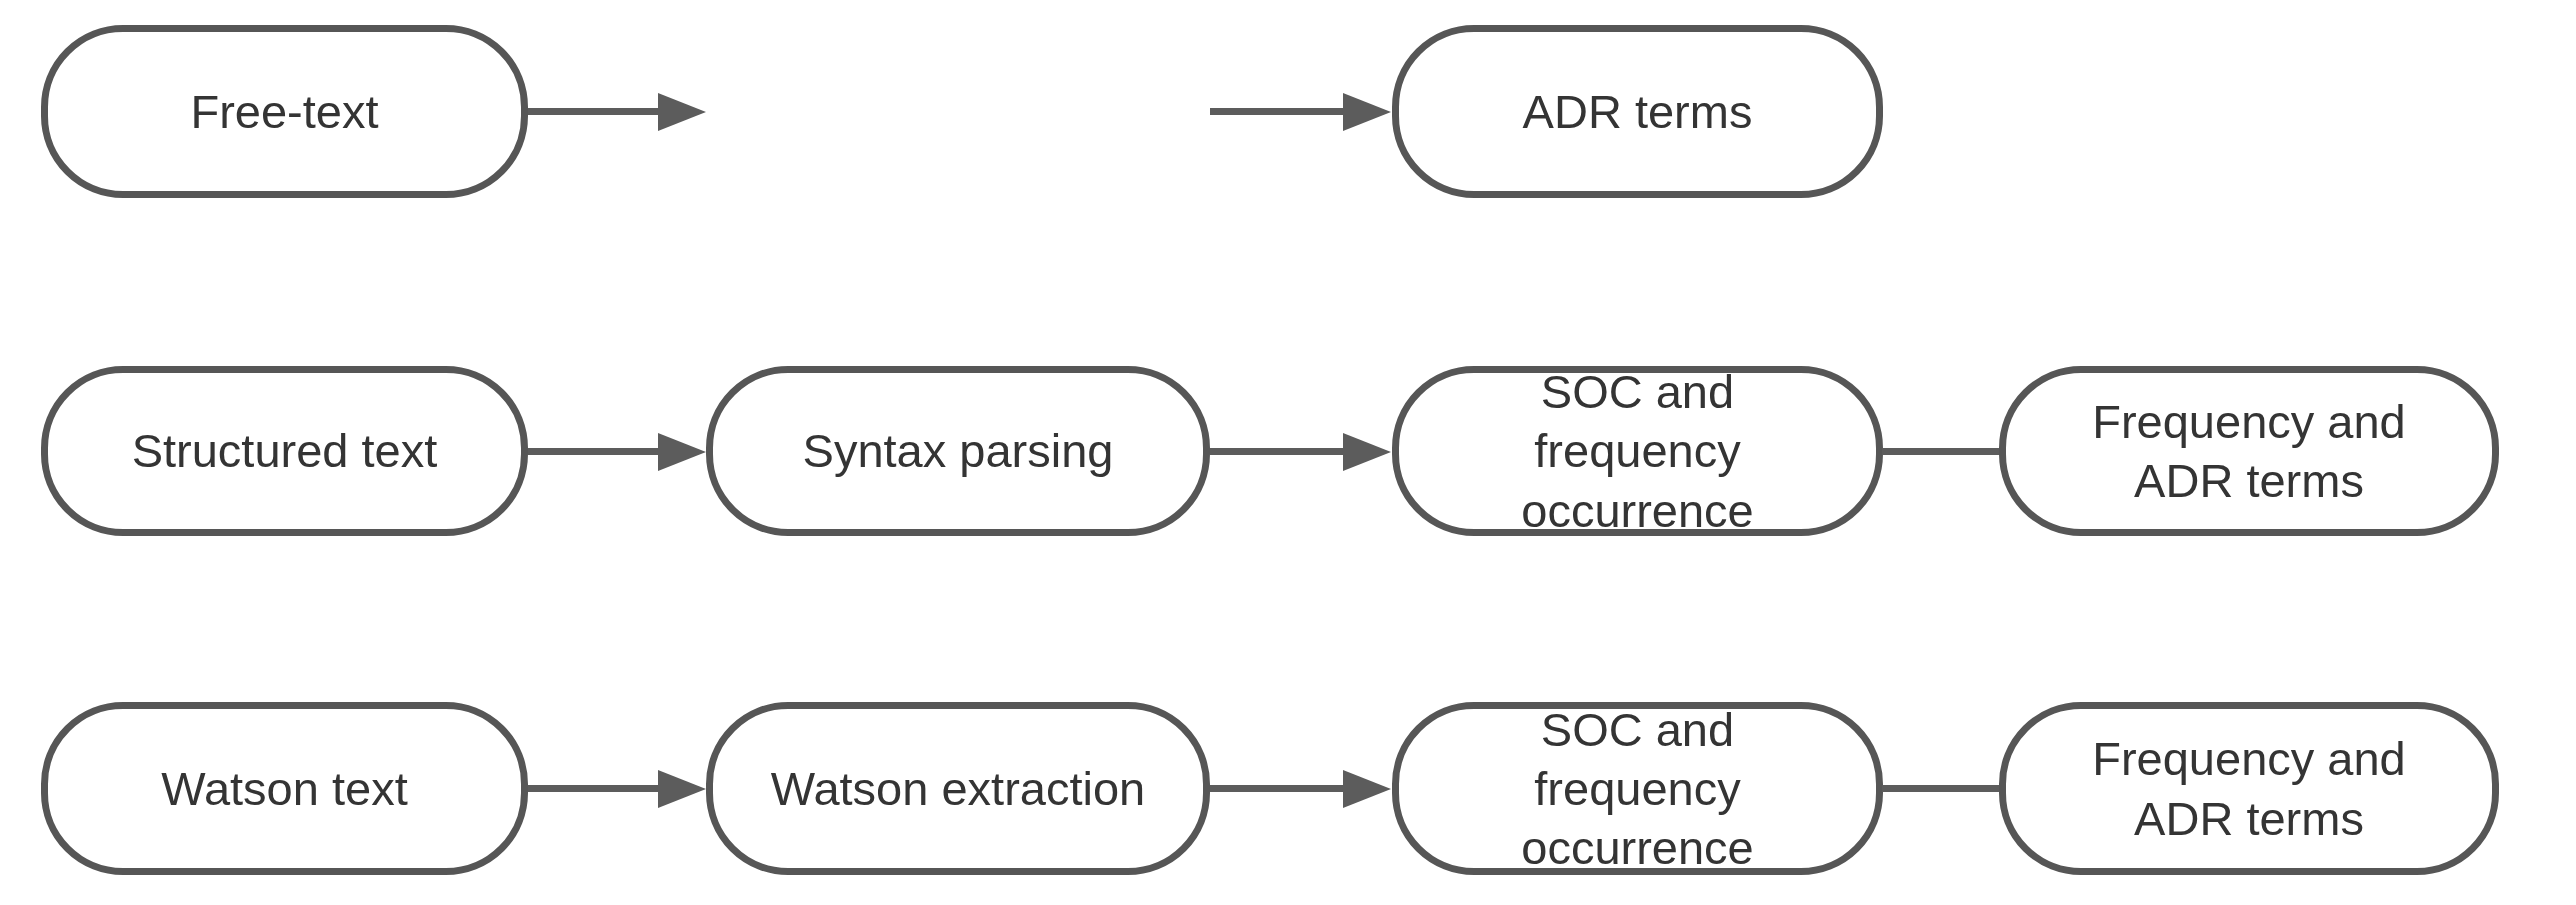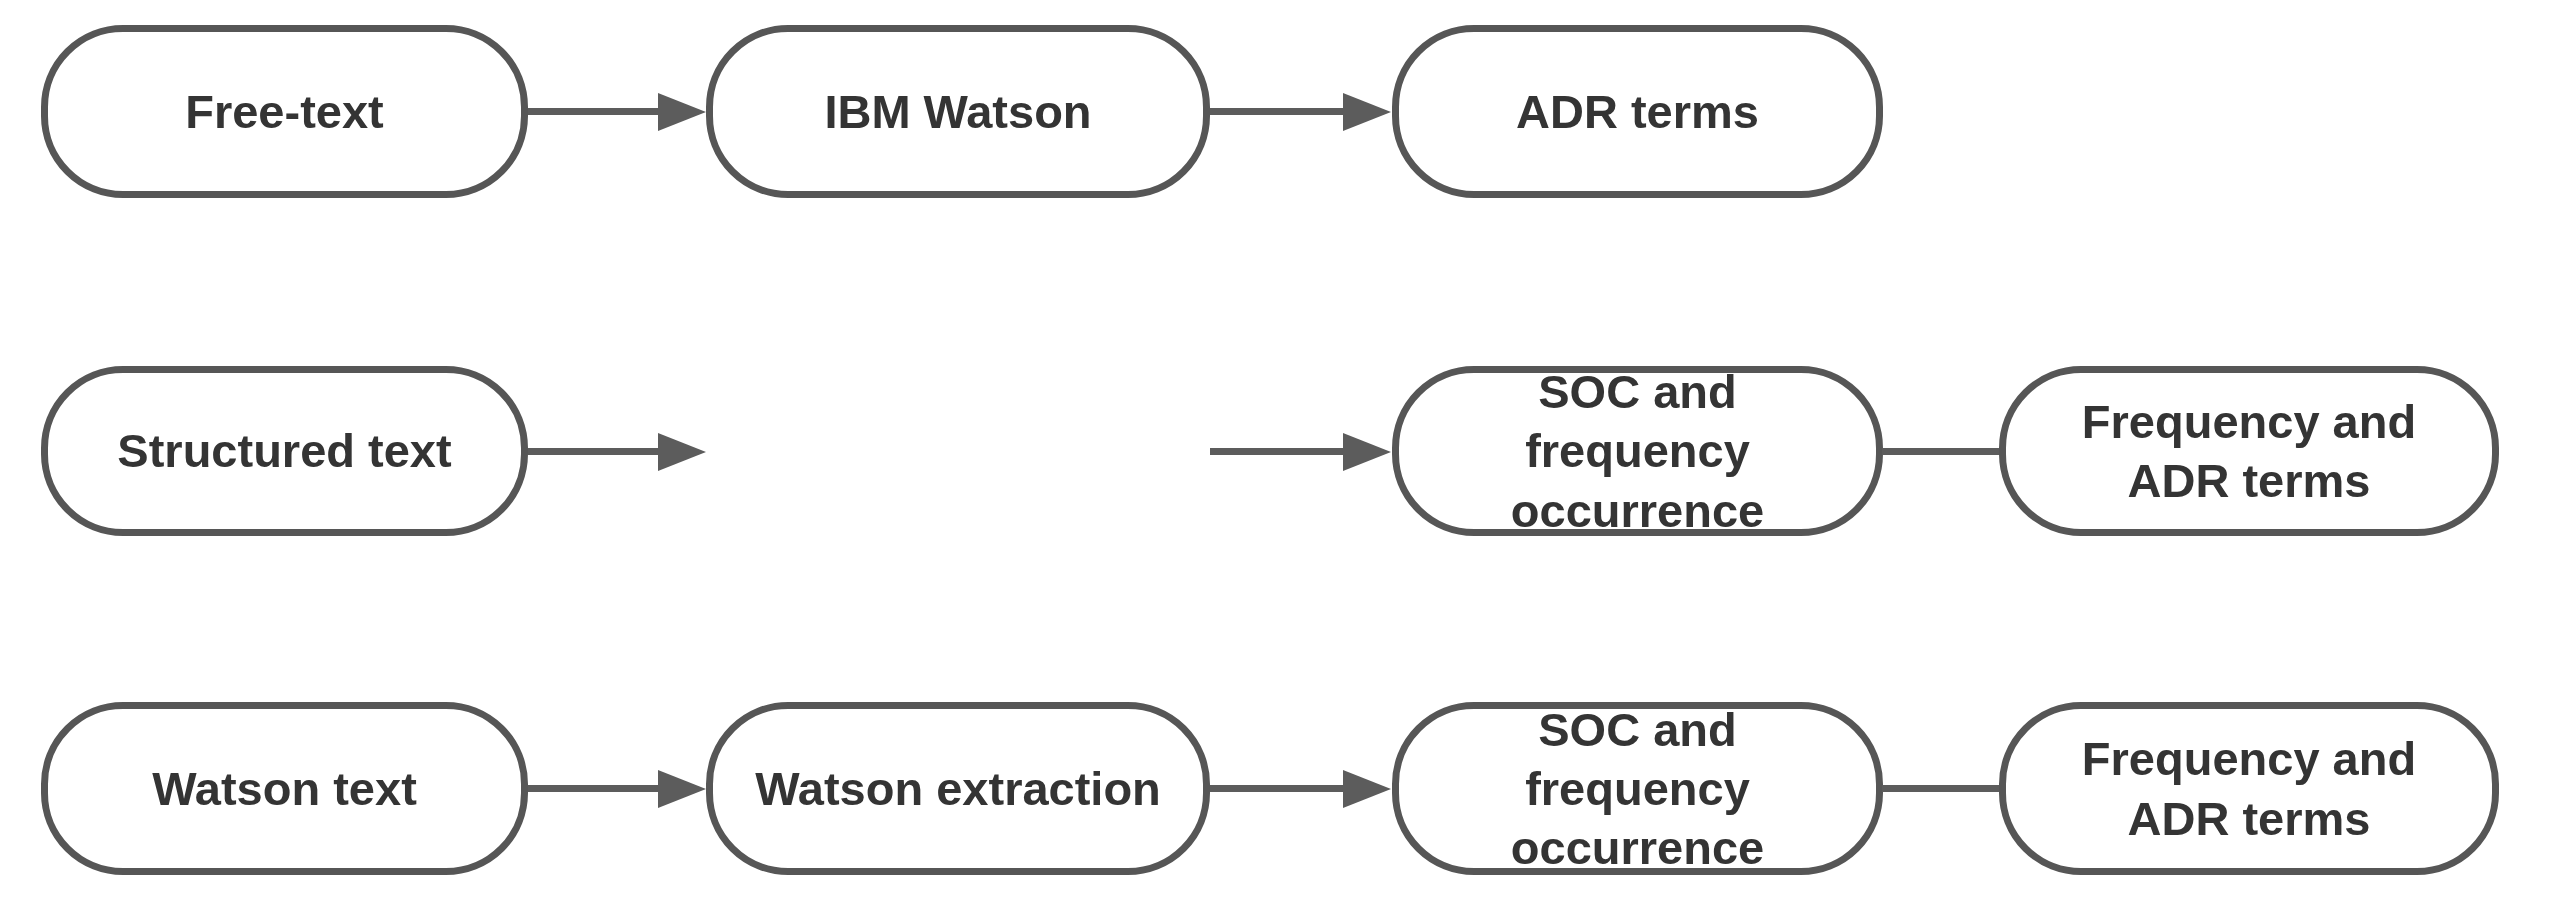--- a/index.html
+++ b/index.html
@@ -18,21 +18,20 @@
     border: 7.5px solid #565656;
     border-radius: 82px;
     display: flex;
     align-items: center;
     justify-content: center;
     text-align: center;
     font-size: 47px;
     line-height: 1.26;
     color: #343434;
     padding: 0 36px;
-    font-weight: bold;
   }
   
   .c0 { left: 41px;   width: 487px; }
   .c1 { left: 706px;  width: 504px; }
   .c2 { left: 1392px; width: 491px; }
   .c3 { left: 1999px; width: 500px; }
   
   .r0 { top: 25px;  height: 173px; }
   .r1 { top: 366px; height: 170px; }
   .r2 { top: 702px; height: 173px; }
@@ -65,32 +64,32 @@
 </head>
 <body>
 
 <div class="canvas">
 
   <div class="node r0 c0">Free-text</div>
   <div class="arrow ar0 g0">
     <div class="shaft"></div>
     <div class="head"></div>
   </div>
-  <div class="node r0 c1">IBM Watson</div>
   <div class="arrow ar0 g1">
     <div class="shaft"></div>
     <div class="head"></div>
   </div>
   <div class="node r1 c0">Structured text</div>
 
   <div class="node r0 c2">ADR terms</div>
   <div class="arrow ar1 g0">
     <div class="shaft"></div>
     <div class="head"></div>
   </div>
+  <div class="node r1 c1">Syntax parsing</div>
   <div class="arrow ar1 g1">
     <div class="shaft"></div>
     <div class="head"></div>
   </div>
   <div class="node r1 c2">SOC and frequency occurrence</div>
   <div class="arrow ar1 g2">
     <div class="shaft"></div>
     <div class="head"></div>
   </div>
   <div class="node r1 c3">Frequency and ADR terms</div>

